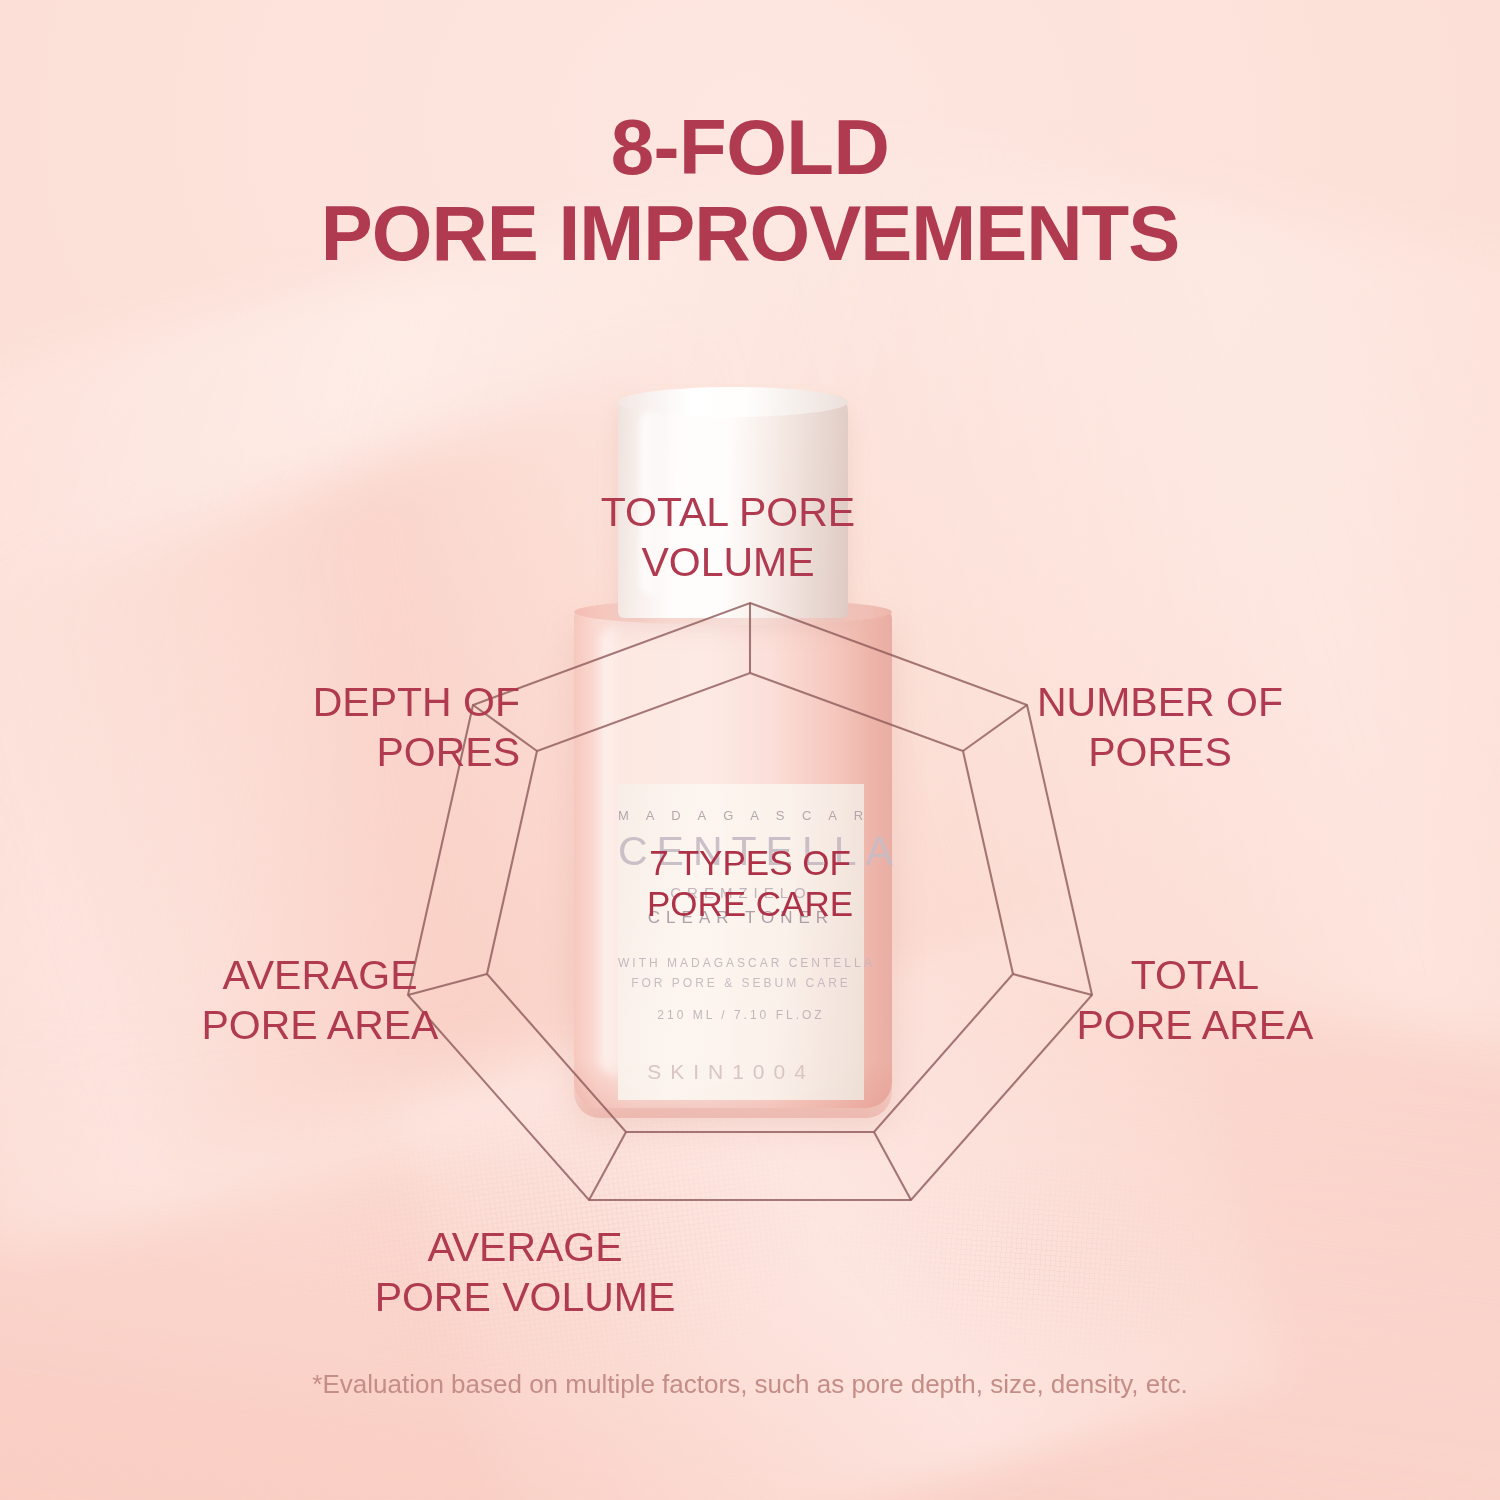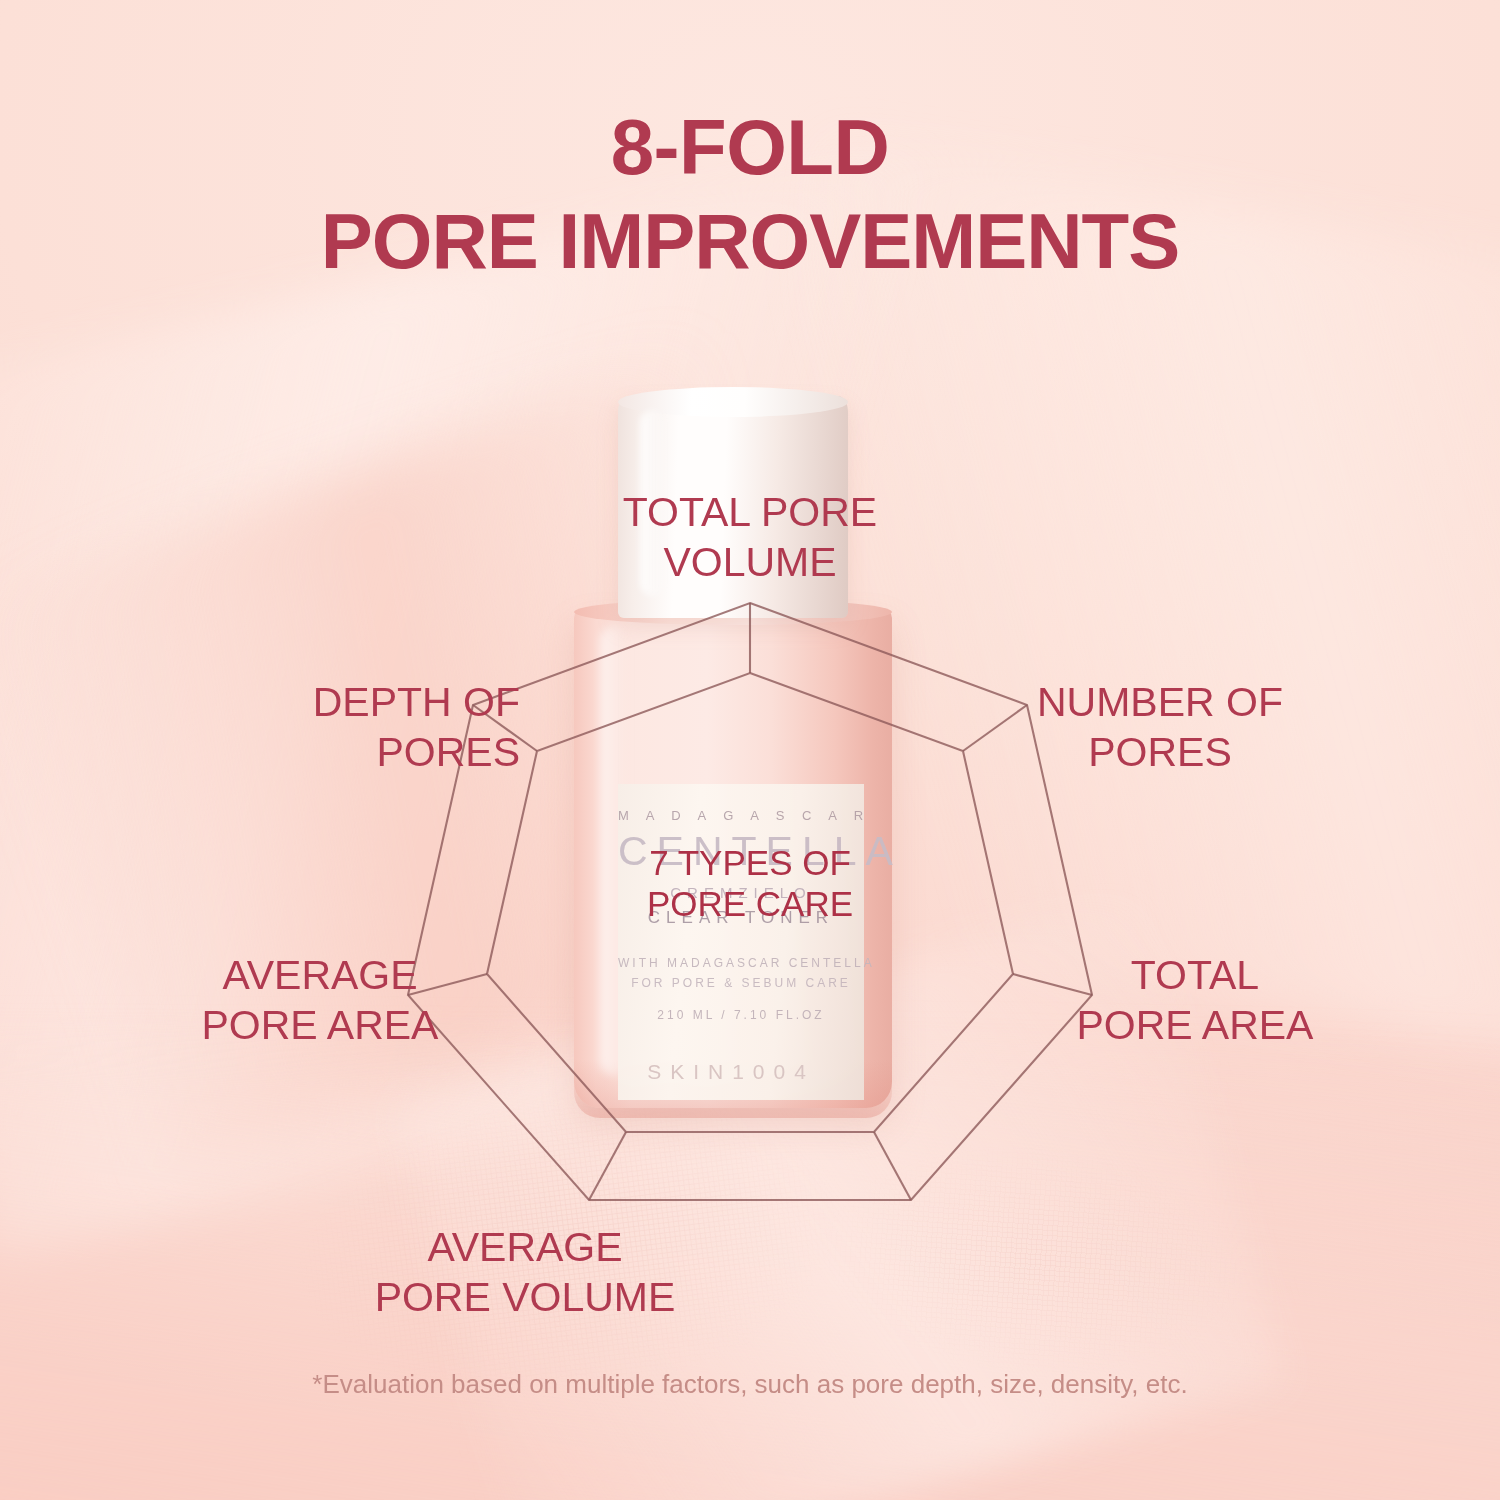--- a/index.html
+++ b/index.html
@@ -195,33 +195,33 @@
   #headline {
     position: absolute;
     left: 0; right: 0; top: 108px;
     text-align: center;
     color: #b03a50;
     font-weight: bold;
     line-height: 1.0;
     letter-spacing: -0.5px;
   }
   #headline .l1 { font-size: 78px; display: block; }
-  #headline .l2 { font-size: 78px; display: block; margin-top: 16px; letter-spacing: -1px; }
+  #headline .l2 { font-size: 78px; display: block; margin-top: 8px; letter-spacing: -1px; }
 
   
   .vlabel {
     position: absolute;
     color: #b03a50;
     font-size: 41px;
     line-height: 1.22;
     text-align: center;
     white-space: pre-line;
     letter-spacing: 0px;
   }
-  .v-top    { left: 525px; top: 487px;  width: 450px; }
+  .v-top    { left: 503px; top: 487px;  width: 450px; }
   .v-ur     { left: 985px; top: 677px;  width: 350px; text-align: center; }
   .v-rt     { left: 1025px; top: 950px; width: 340px; text-align: center; }
   .v-br     { left: 830px; top: 1222px; width: 300px; text-align: center; }
   .v-bl     { left: 345px; top: 1222px; width: 360px; text-align: center; }
   .v-lf     { left: 150px; top: 950px;  width: 340px; text-align: center; }
   .v-ul     { left: 180px; top: 677px;  width: 340px; text-align: right; }
 
   
   #center-label {
     position: absolute;

